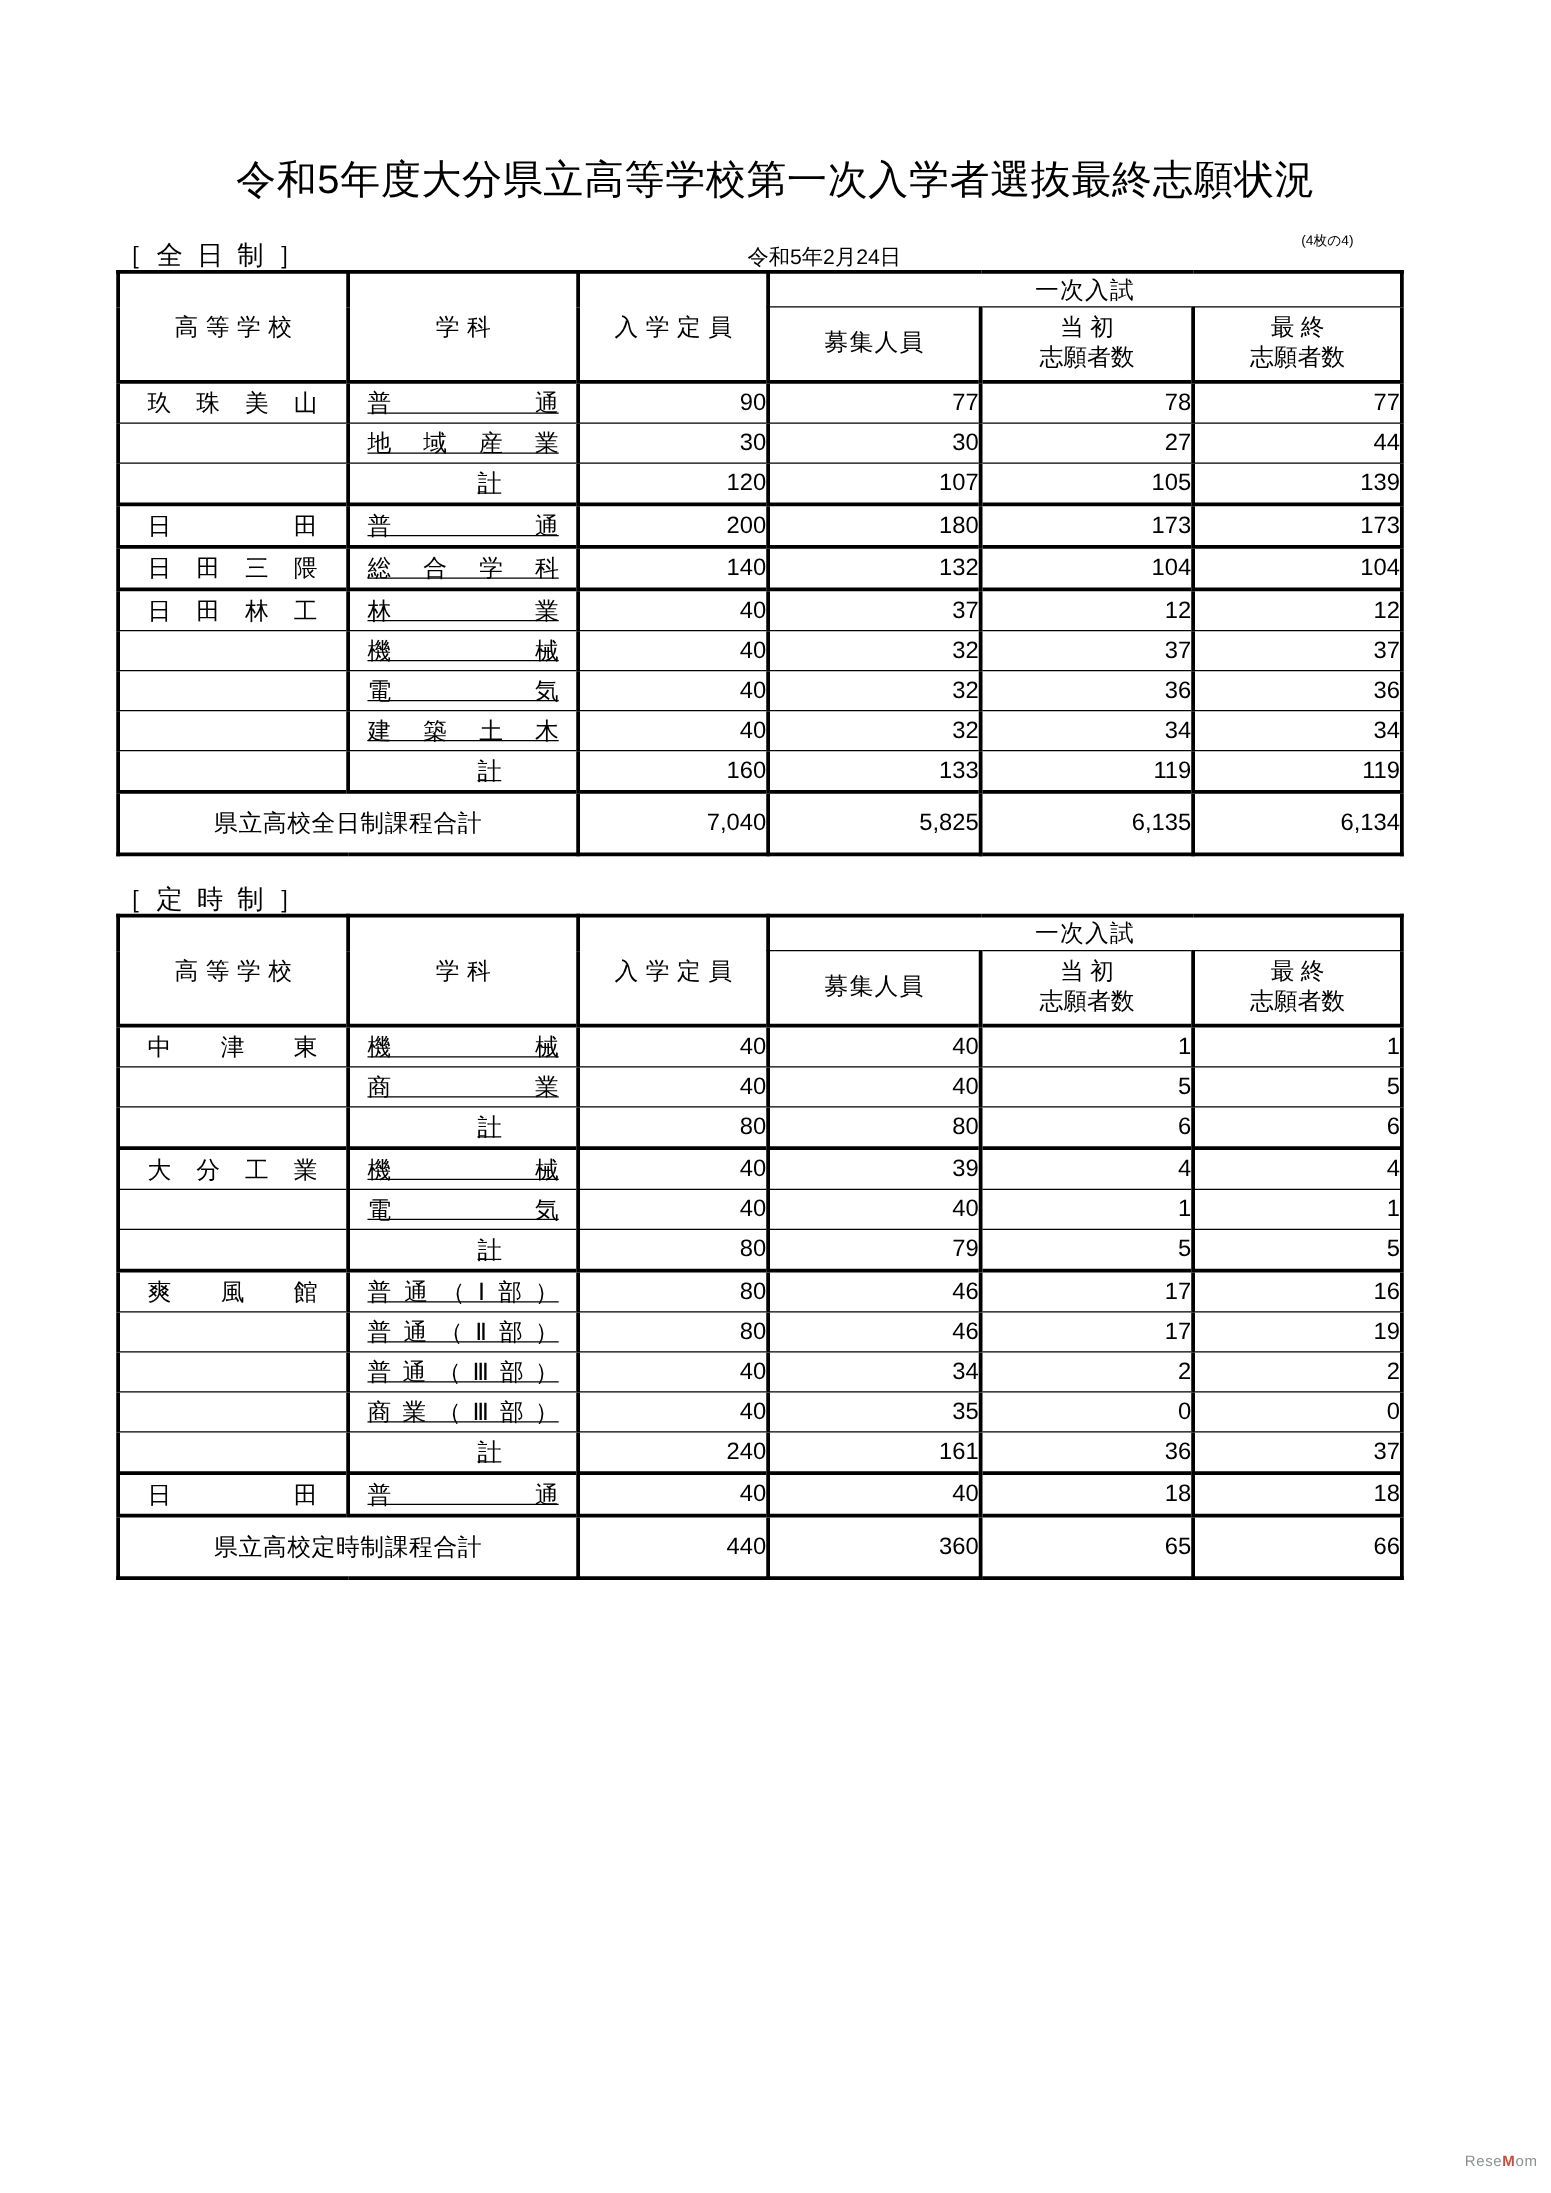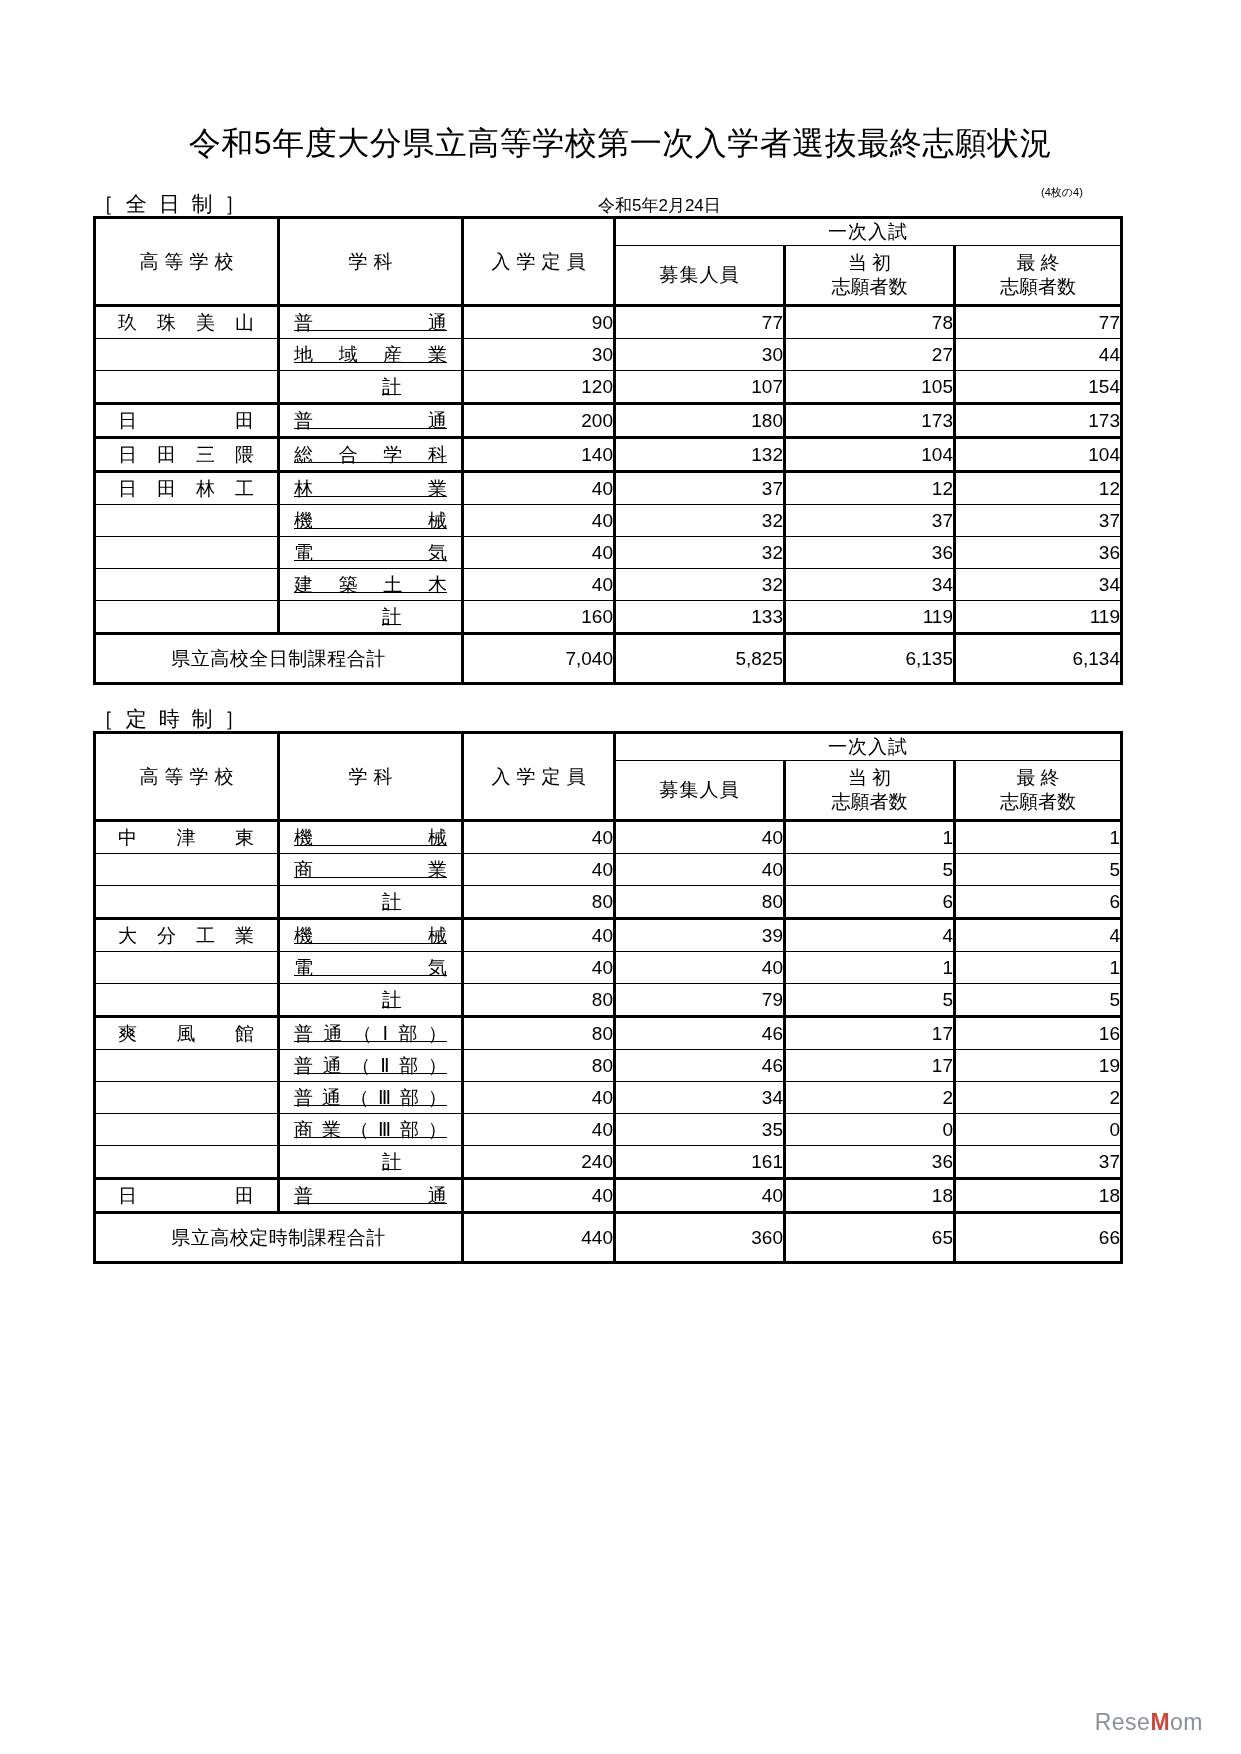--- a/index.html
+++ b/index.html
@@ -55,21 +55,21 @@
     font-size: 17px;
     white-space: nowrap;
   }
 
   .band {
     position: absolute;
     left: 93px;
     width: 1043px;
     height: 26px;
   }
-  .band .section-label { position: absolute; left: 0; top: 0; }
+  .band .section-label { position: absolute; left: 0; top: 0; font-family: Liberation Serif, serif; }
   .band .section-date  { position: absolute; left: 505px; top: 4px; }
 
   
   table.grid {
     position: absolute;
     left: 93px;
     border-collapse: collapse;
     table-layout: fixed;
     background: #ffffff;
   }
@@ -164,23 +164,23 @@
   td.total-num {
     height: 47px;
     text-align: right;
     padding-right: 12px;
     font-size: 19px;
   }
 
   
   .watermark {
     position: absolute;
-    right: 38px;
+    right: 11px;
     bottom: 18px;
-    font-size: 23px;
+    font-size: 12px;
     color: #9aa0a6;
     letter-spacing: 0.5px;
     white-space: nowrap;
   }
   .watermark .rm-res { color: #8b9096; }
   .watermark .rm-m   { color: #c94a3d; font-weight: bold; }
 </style>
 </head>
 <body>
 
@@ -249,21 +249,21 @@
           <td class="num br-thick">44</td>
         </tr>
         <tr>
           <td class="school bl-thick br-thick"></td>
           <td class="dept br-thick">
             <span class="sum">計</span>
           </td>
           <td class="num br-thick">120</td>
           <td class="num br-thick">107</td>
           <td class="num br-thick">105</td>
-          <td class="num br-thick">154</td>
+          <td class="num br-thick">139</td>
         </tr>
         <tr>
           <td class="school bl-thick br-thick bt-thick">
             <span class="spread">日田</span>
           </td>
           <td class="dept br-thick bt-thick">
             <span class="spread">普通</span>
           </td>
           <td class="num br-thick bt-thick">200</td>
           <td class="num br-thick bt-thick">180</td>

